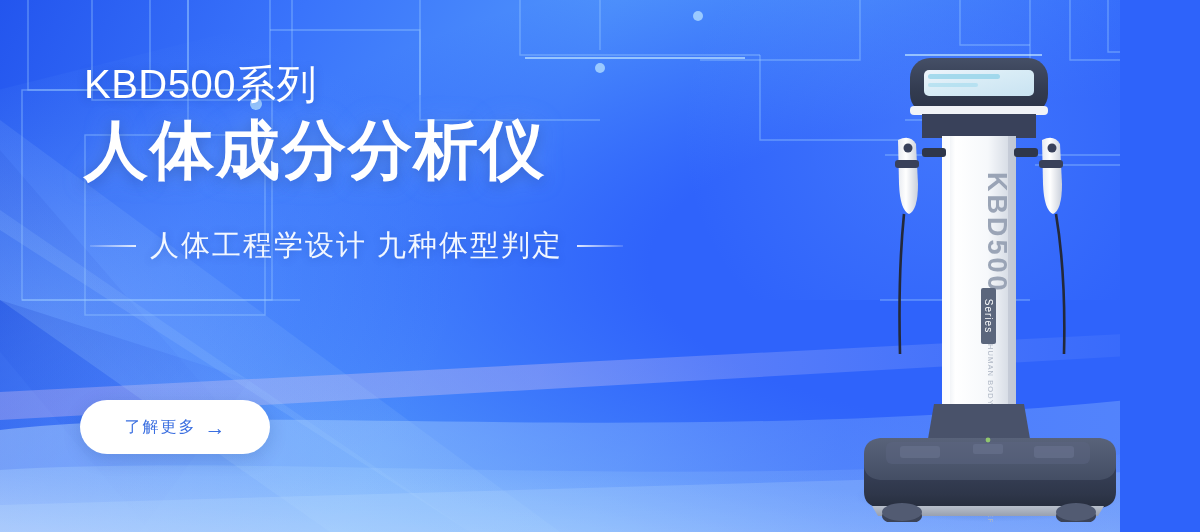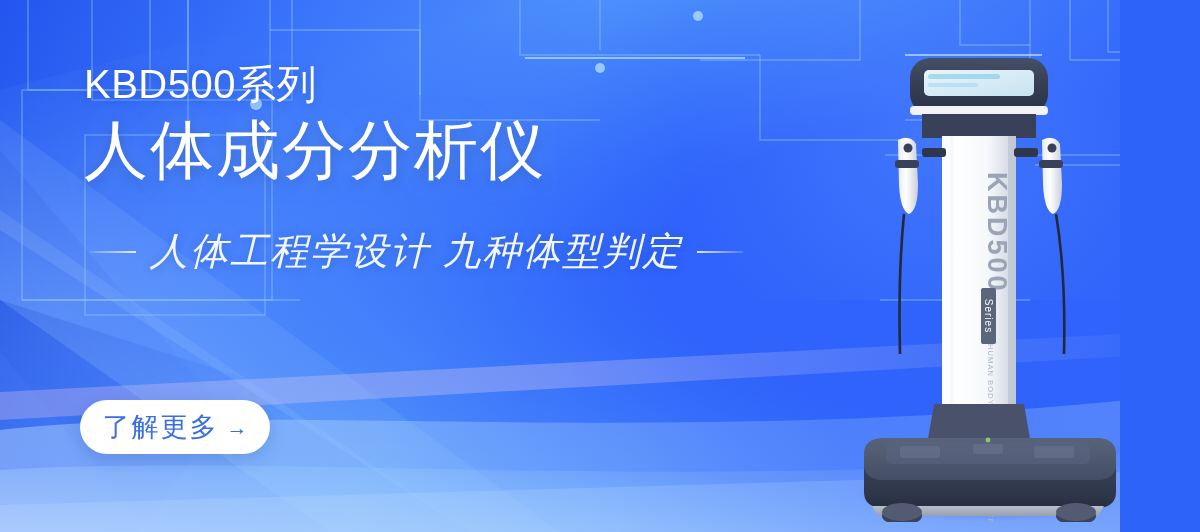--- a/index.html
+++ b/index.html
@@ -36,48 +36,47 @@
   
   .content{position:absolute;left:84px;top:62px;width:640px;}
   .kicker{
     font-size:40px;line-height:1.12;color:#ffffff;font-weight:400;
     letter-spacing:0.5px;
     text-shadow:0 2px 10px rgba(18,52,140,0.32);
     white-space:nowrap;
   }
   .headline{
     margin-top:8px;
-    font-size:64px;line-height:1.12;color:#ffffff;font-weight:400;
+    font-size:64px;line-height:1.12;color:#ffffff;font-weight:700;
     letter-spacing:2px;white-space:nowrap;
     text-shadow:0 3px 14px rgba(16,48,135,0.40), 0 0 26px rgba(170,215,255,0.35);
   }
   .subline{
     margin-top:40px;margin-left:6px;
     display:flex;align-items:center;gap:14px;
   }
   .dash{
     display:block;width:46px;height:2px;flex:none;
     background:linear-gradient(90deg, rgba(255,255,255,0.15), rgba(255,255,255,0.85));
   }
   .dash.right{background:linear-gradient(90deg, rgba(255,255,255,0.85), rgba(255,255,255,0.15));}
   .subtext{
-    font-size:38px;color:#f2f7ff;letter-spacing:2px;white-space:nowrap;
+    font-size:29px;color:#f2f7ff;letter-spacing:2px;white-space:nowrap;
     text-shadow:0 1px 8px rgba(20,55,145,0.30);
-    font-style:italic;
   }
 
   .cta{
     position:absolute;left:80px;top:400px;
     width:190px;height:54px;border-radius:27px;border:none;
     background:#ffffff;cursor:pointer;
     display:flex;align-items:center;justify-content:center;gap:8px;
     box-shadow:0 5px 18px rgba(18,48,120,0.18);
     font-family:inherit;
   }
-  .cta-label{font-size:27px;color:#3b6fe0;letter-spacing:2px;font-weight:400;}
+  .cta-label{font-size:16px;color:#3b6fe0;letter-spacing:2px;font-weight:400;}
   .cta-arrow{font-size:21px;color:#3b6fe0;line-height:1;}
 
   
   .device{position:absolute;left:838px;top:44px;width:300px;height:478px;}
   .device svg{display:block;}
 </style>
 </head>
 <body>
 
 <div class="banner">

